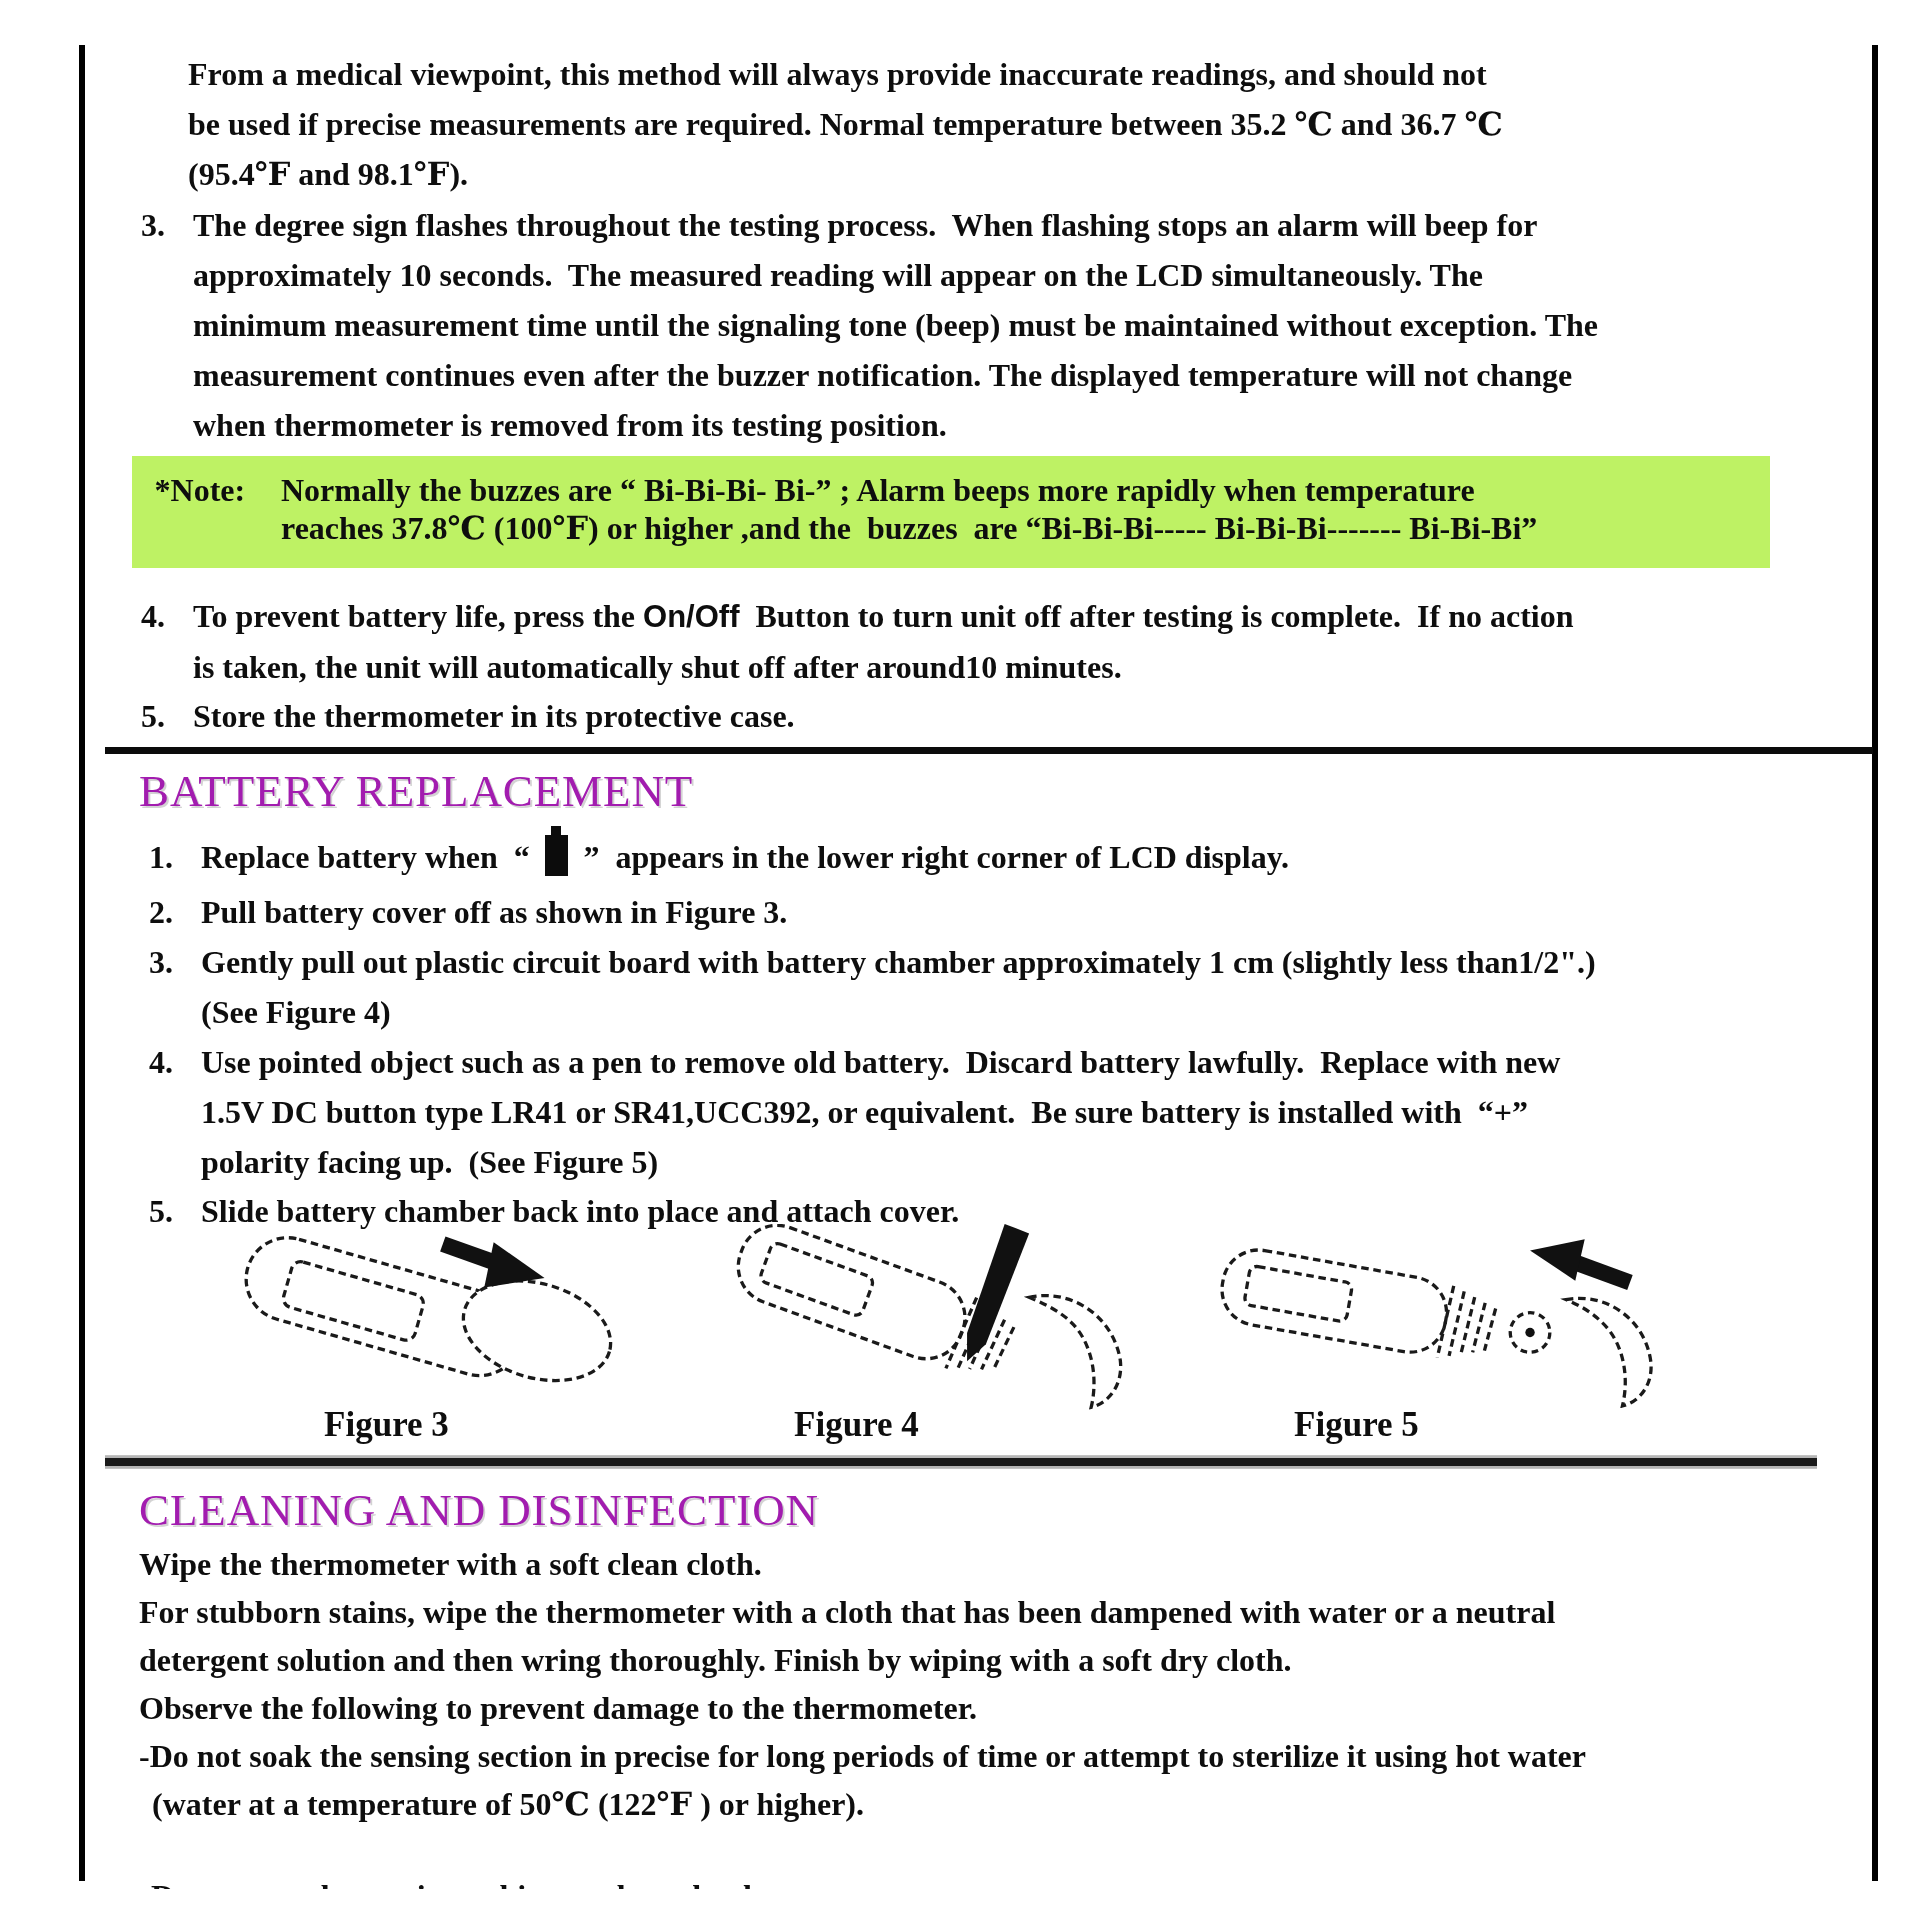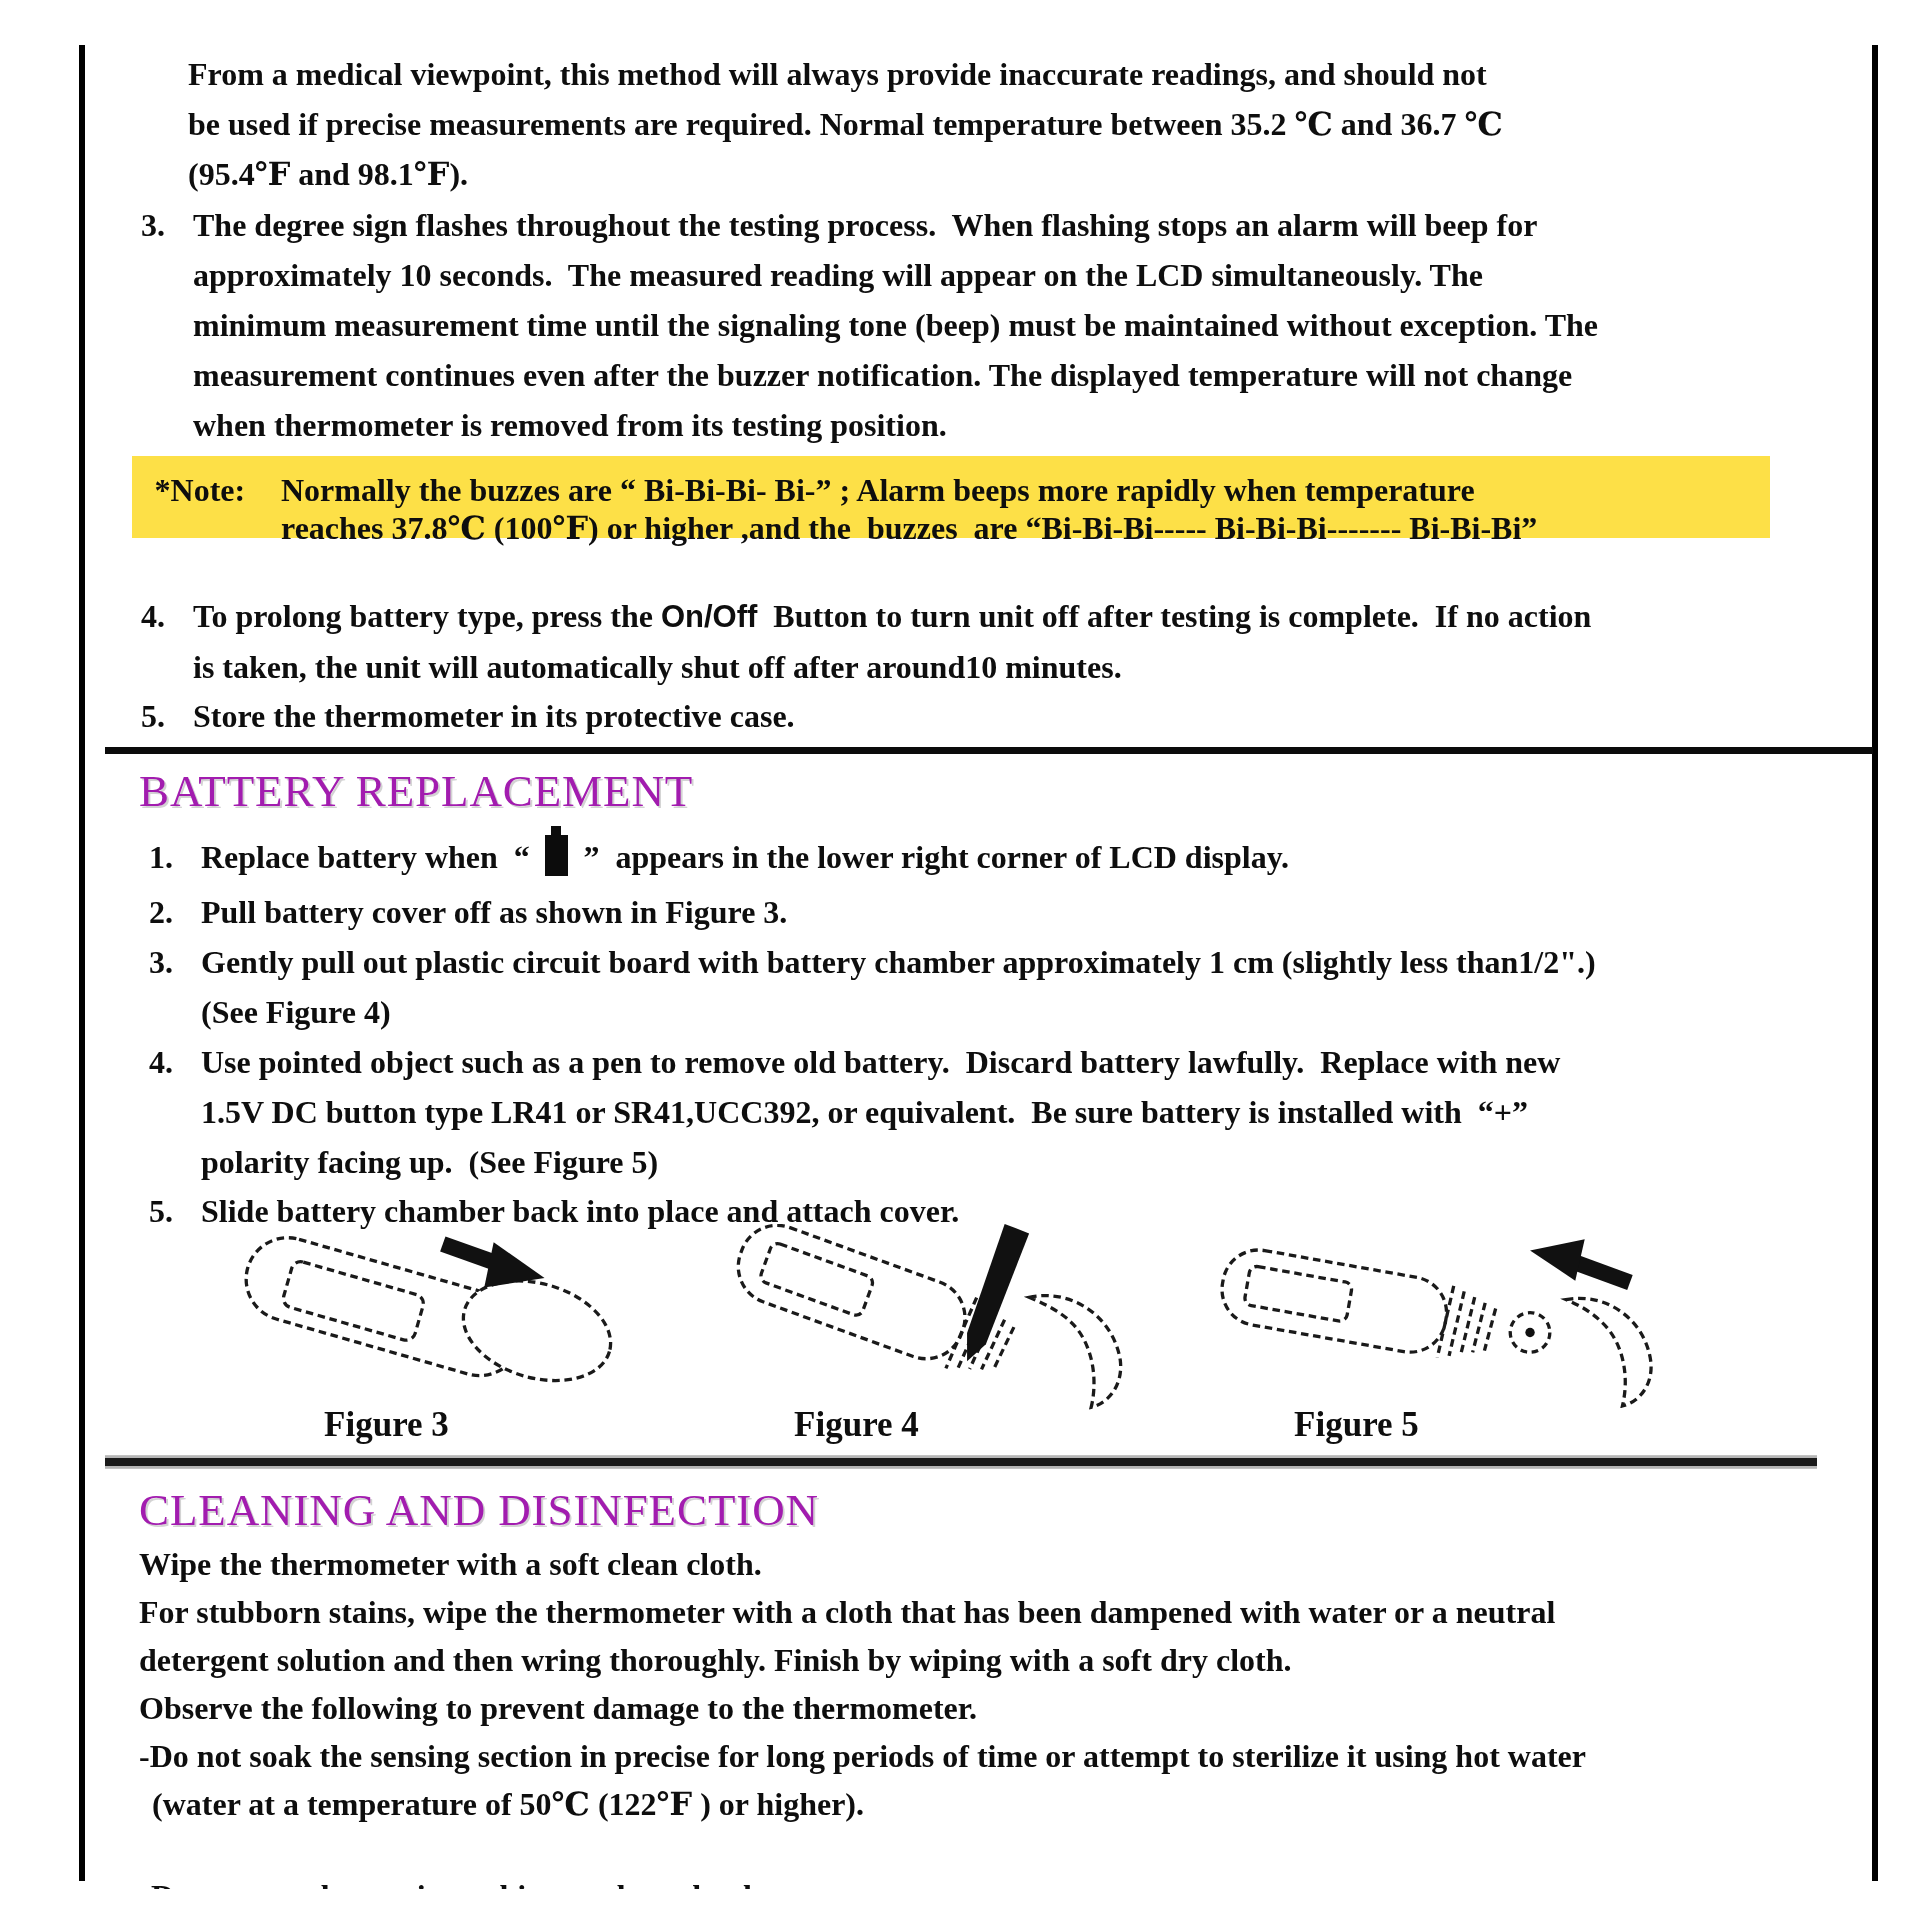--- a/index.html
+++ b/index.html
@@ -13,22 +13,22 @@
   .vbar.right { left:1872px; }
 
   .block { position:absolute; font-size:32px; }
   .line  { line-height:50px; white-space:pre; }
 
   .li { position:absolute; font-size:32px; }
   .li .num { position:absolute; left:0; top:0; line-height:50px; }
   .li .lines { margin-left:52px; }
 
   .notebox {
-    position:absolute; left:132px; top:456px; width:1638px; height:82px;
-    background:#fde047;
+    position:absolute; left:132px; top:456px; width:1638px; height:112px;
+    background:#bef264;
   }
   .notebox .note-label { position:absolute; left:22.6px; top:10.4px; font-size:32px; line-height:49px; white-space:pre; }
   .notebox .nline { position:absolute; left:149px; font-size:32px; line-height:49px; white-space:pre; }
   .notebox .nline.l1 { top:10.4px; }
   .notebox .nline.l2 { top:48px; }
 
   .hrule { position:absolute; background:#0b0b0b; }
   .hrule.r1 { left:105px; top:747px;  width:1768px; height:6.6px; }
   .hrule.r2 { left:105px; top:1458px; width:1712px; height:7.5px; background:#1a1a1a; box-shadow:0 -2.8px 0 rgba(90,90,90,.45), 0 2.8px 0 rgba(90,90,90,.45); }
 
@@ -93,21 +93,21 @@
 
   <div class="notebox">
     <div class="note-label">*Note:</div>
     <div class="nline l1">Normally the buzzes are “ Bi-Bi-Bi- Bi-” ; Alarm beeps more rapidly when temperature</div>
     <div class="nline l2">reaches 37.8℃ (100℉) or higher ,and the  buzzes  are “Bi-Bi-Bi----- Bi-Bi-Bi------- Bi-Bi-Bi”</div>
   </div>
 
   <div class="li" style="left:141px; top:591px;">
     <span class="num">4.</span>
     <div class="lines">
-      <div class="line"><span>To prolong battery type, press the </span><span class="sans">On/Off</span><span>  Button to turn unit off after testing is complete.  If no action</span></div>
+      <div class="line"><span>To prevent battery life, press the </span><span class="sans">On/Off</span><span>  Button to turn unit off after testing is complete.  If no action</span></div>
       <div class="line">is taken, the unit will automatically shut off after around10 minutes.</div>
     </div>
   </div>
 
   <div class="li" style="left:141px; top:691px;">
     <span class="num">5.</span>
     <div class="lines">
       <div class="line">Store the thermometer in its protective case.</div>
     </div>
   </div>

